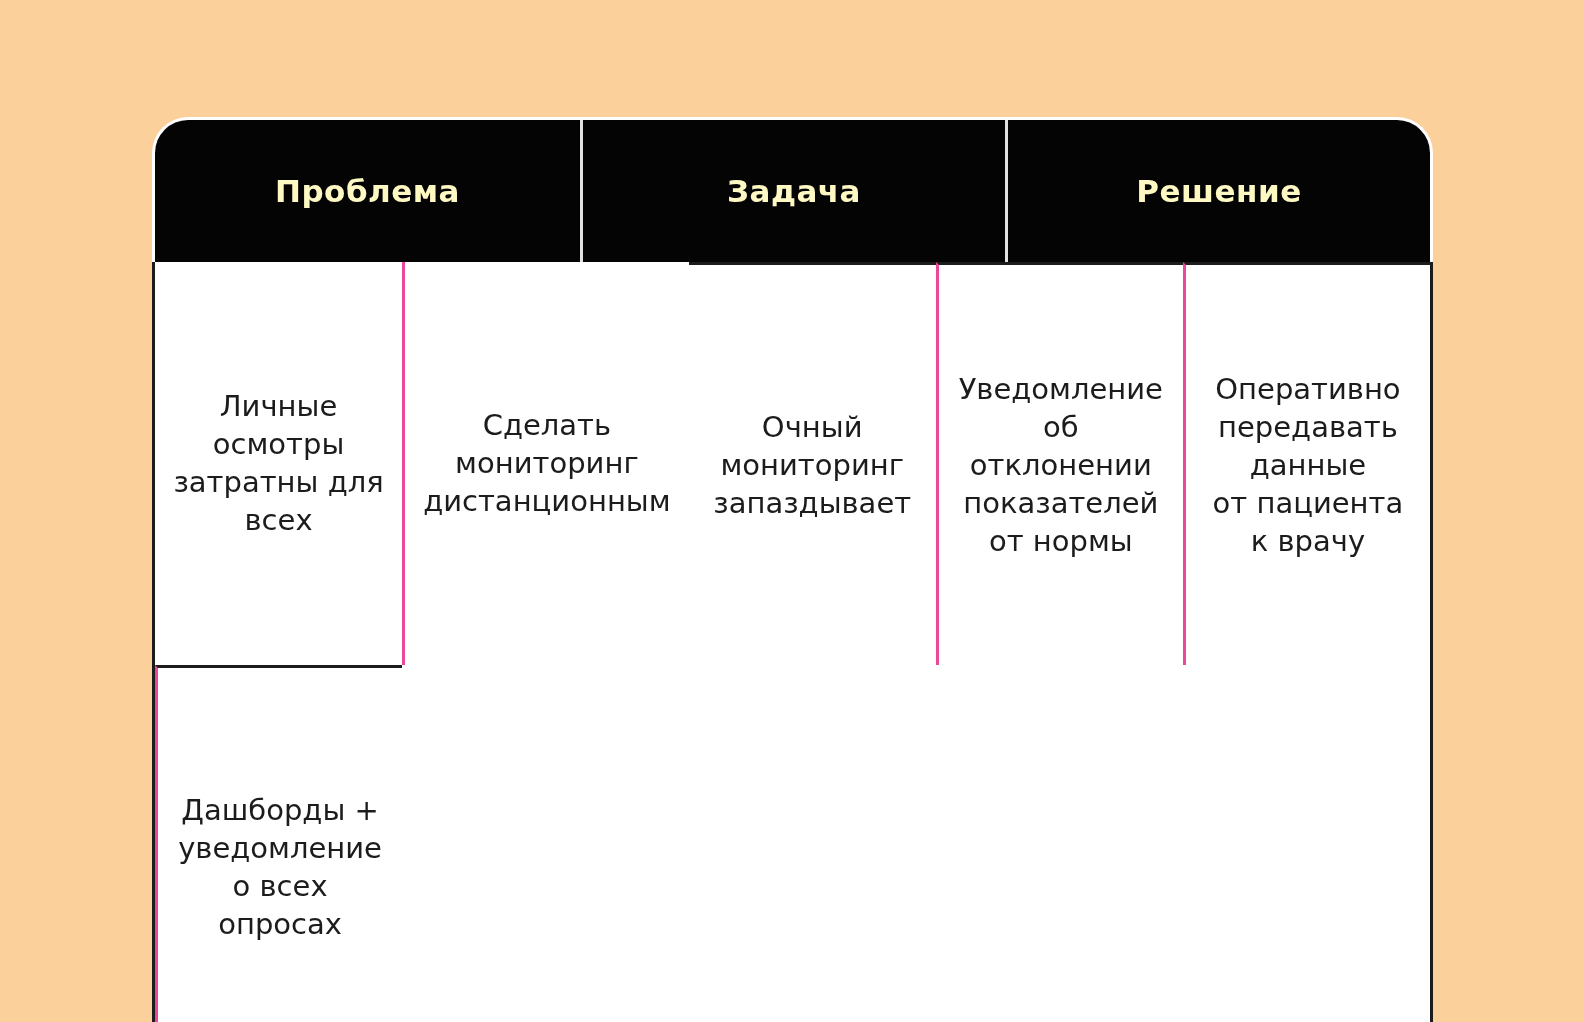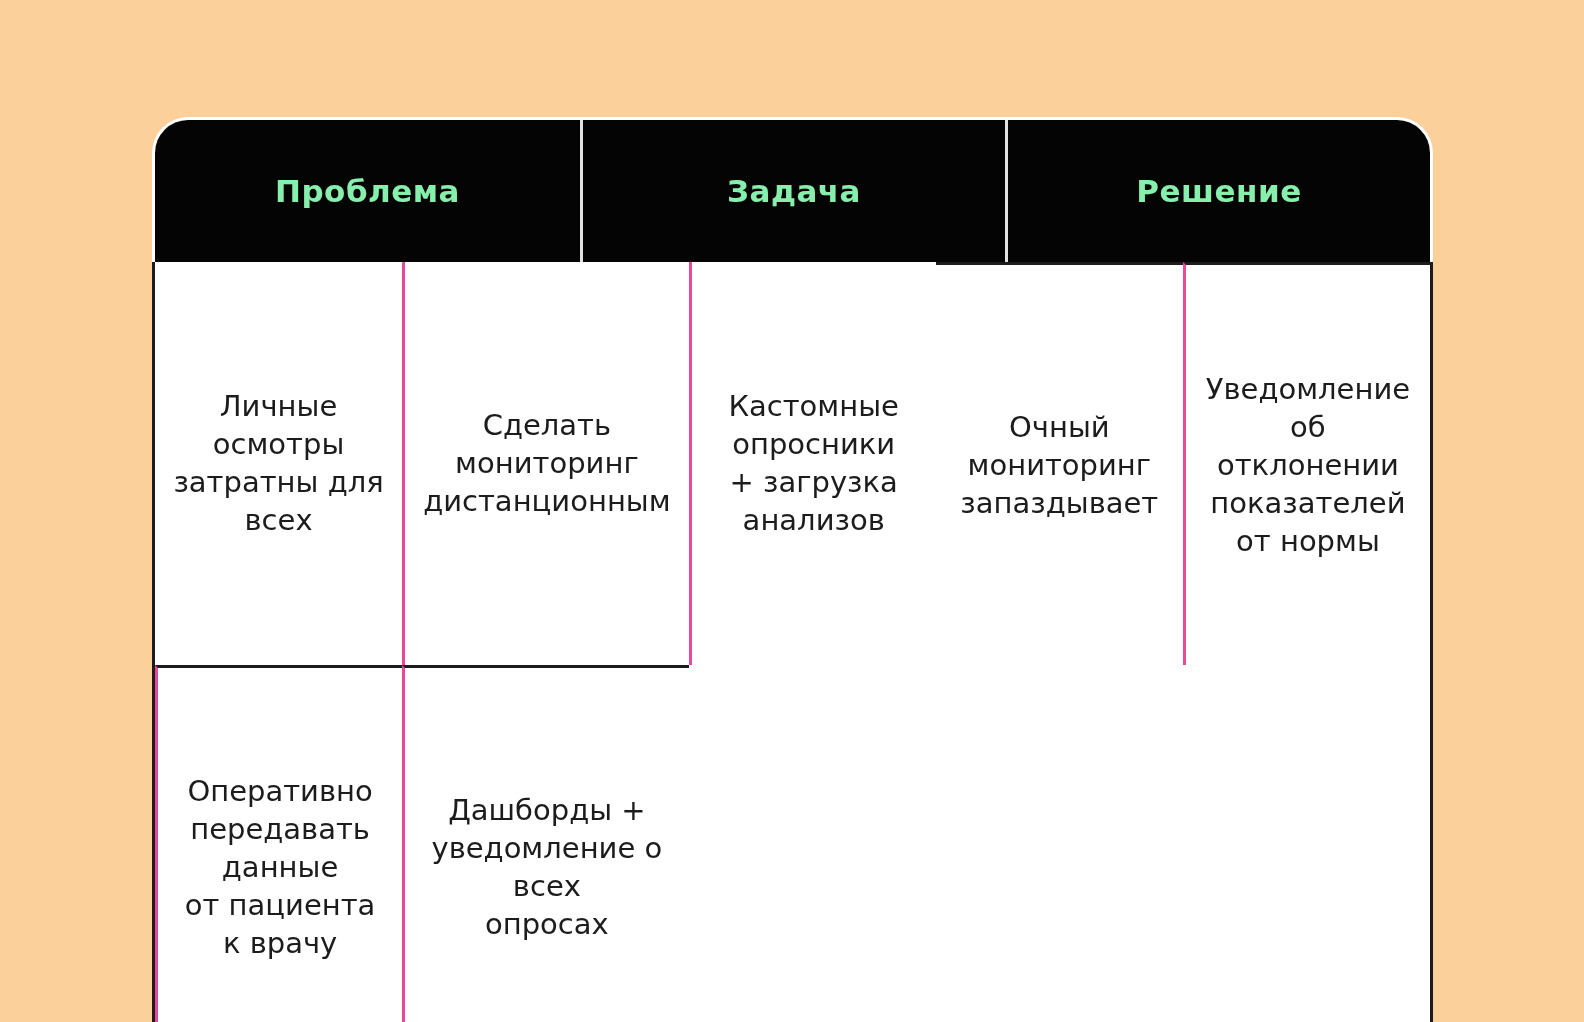--- a/index.html
+++ b/index.html
@@ -29,21 +29,21 @@
     border: 3px solid #FFFFFF;
     border-bottom: none;
     border-radius: 36px 36px 0 0;
     box-sizing: border-box;
     overflow: hidden;
   }
   .th {
     display: flex;
     align-items: center;
     justify-content: center;
-    color: #86efac;
+    color: #fef9c3;
     font-size: 31px;
     font-weight: 700;
     letter-spacing: 0.5px;
   }
   .th + .th {
     border-left: 3px solid #E2E2E2;
   }
   .tbody {
     display: grid;
     grid-template-columns: 1fr 1fr 1fr 1fr 1fr;
@@ -80,22 +80,20 @@
     <div class="th">Проблема</div>
     <div class="th">Задача</div>
     <div class="th">Решение</div>
   </div>
 
   <div class="tbody">
     <div class="td r1 c1">Личные осмотры
 затратны для всех</div>
     <div class="td r1 c2">Сделать мониторинг
 дистанционным</div>
-    <div class="td r1 c3">Кастомные опросники
-+ загрузка анализов</div>
 
     <div class="td r2 c1">Очный мониторинг
 запаздывает</div>
     <div class="td r2 c3">Уведомление
 об отклонении
 показателей от нормы</div>
     <div class="td r2 c2">Оперативно
 передавать данные
 от пациента к врачу</div>
 

